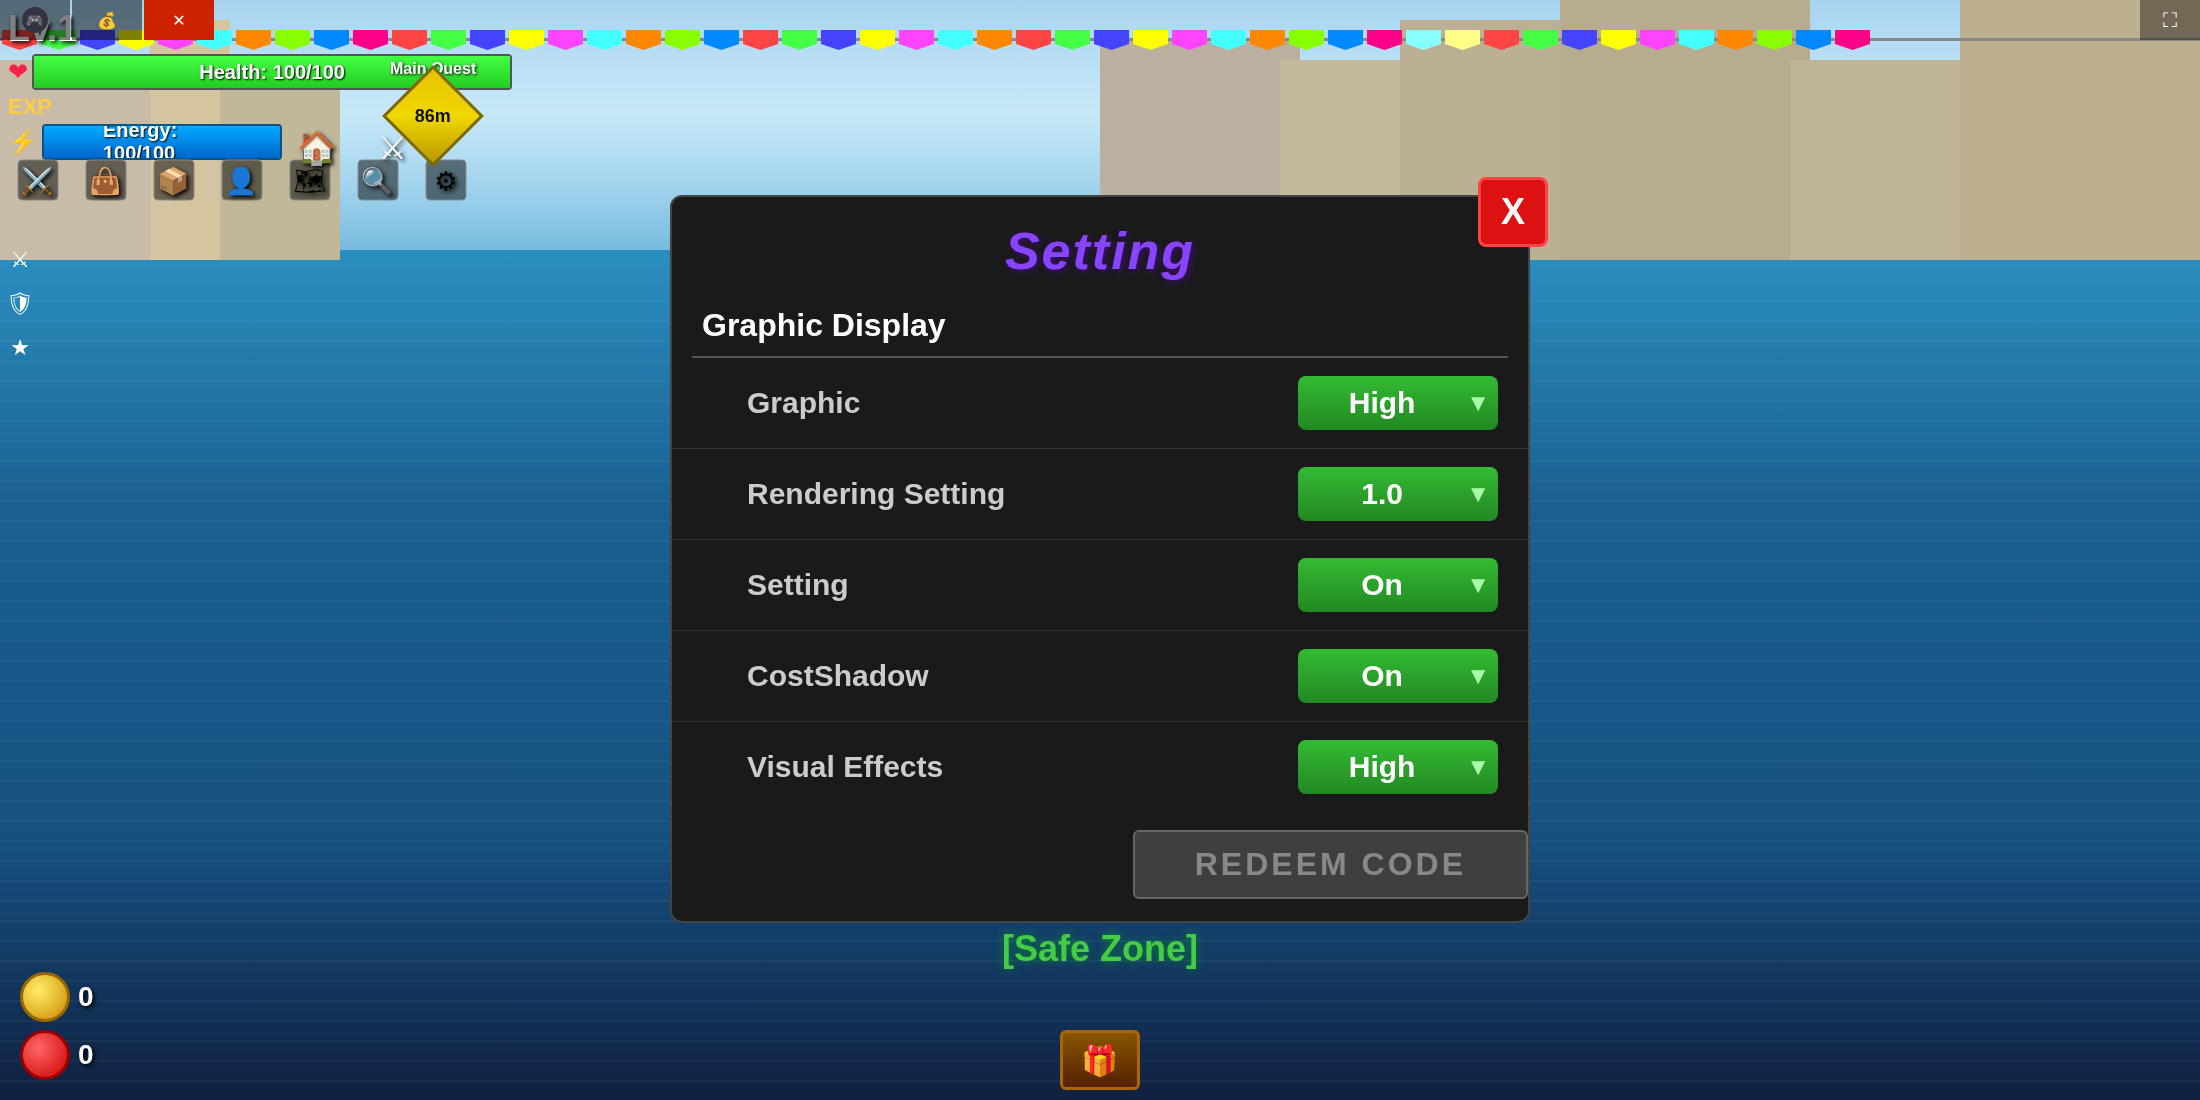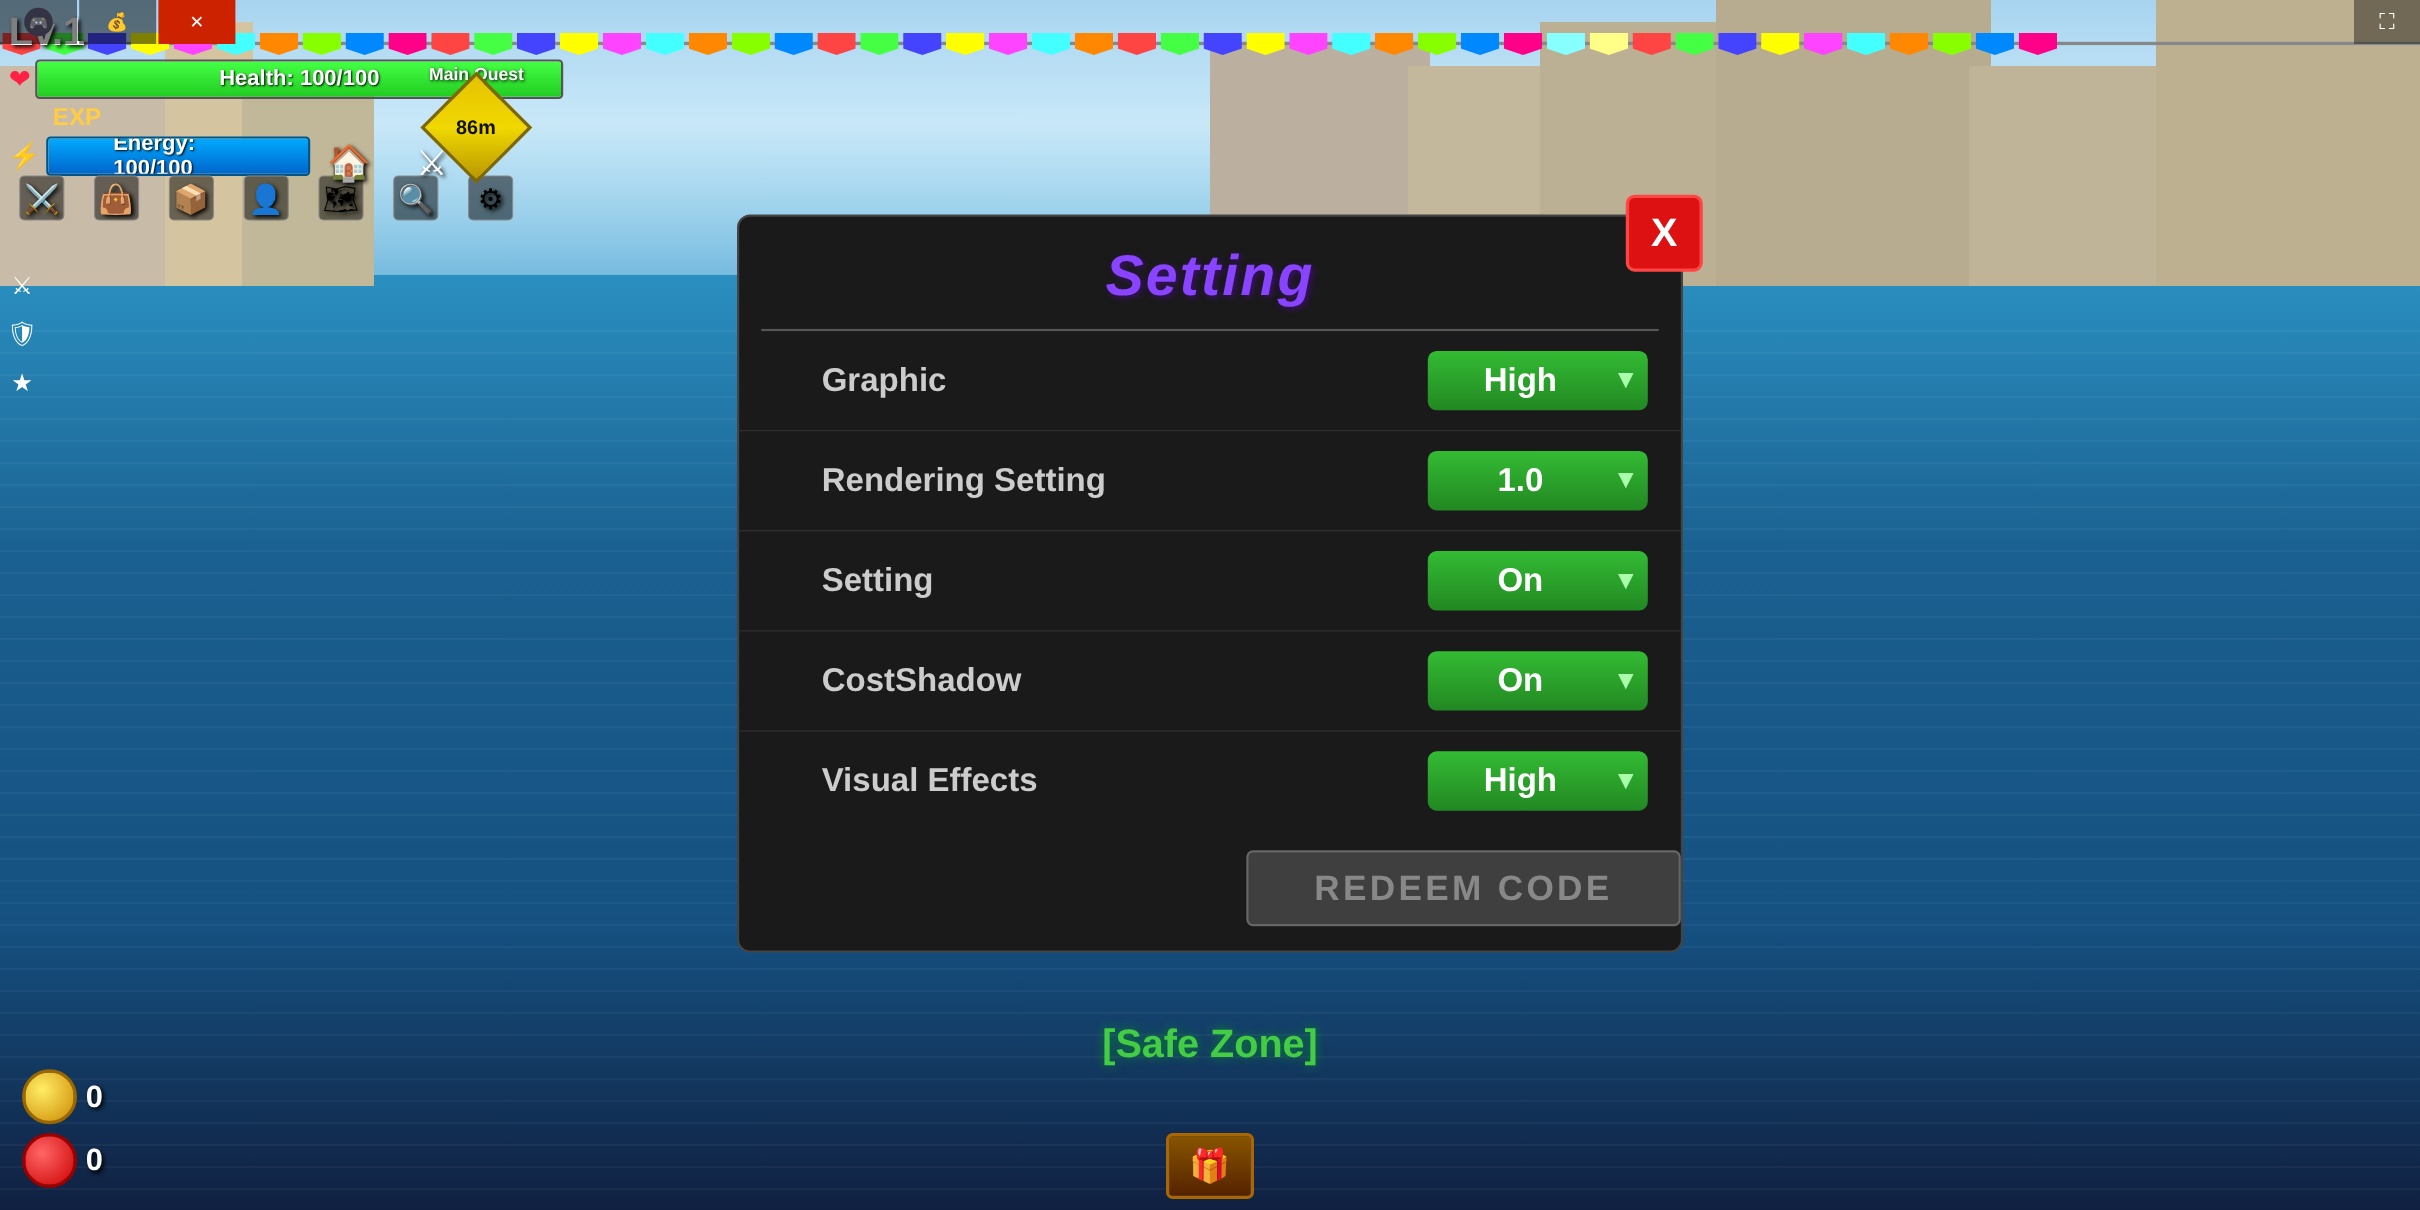--- a/index.html
+++ b/index.html
@@ -107,21 +107,20 @@
       color: white;
       font-weight: 900;
       font-size: 20px;
       text-shadow: 1px 1px 2px #000;
     }
 
     .exp-bar-container {
       display: flex;
       align-items: center;
       margin-bottom: 4px;
-      margin-left: 40px;
     }
 
     .exp-label {
       color: #ffcc44;
       font-size: 22px;
       font-weight: 900;
       margin-right: 4px;
       width: 50px;
     }
 
@@ -790,20 +789,21 @@
   <div class="chest-icon">🎁</div>
 </div>
 
 <div class="dialog-overlay">
   <div class="setting-dialog">
 
     <div class="dialog-close">X</div>
 
     <div class="dialog-title">Setting</div>
 
+    <div class="dialog-section-title">Graphic Display</div>
     <div class="dialog-divider"></div>
 
     <div class="setting-row">
       <span class="setting-label">Graphic</span>
       <div class="setting-control">
         <button class="dropdown-btn">
           <span class="dropdown-value">High</span>
           <span class="dropdown-arrow">▼</span>
         </button>
       </div>

